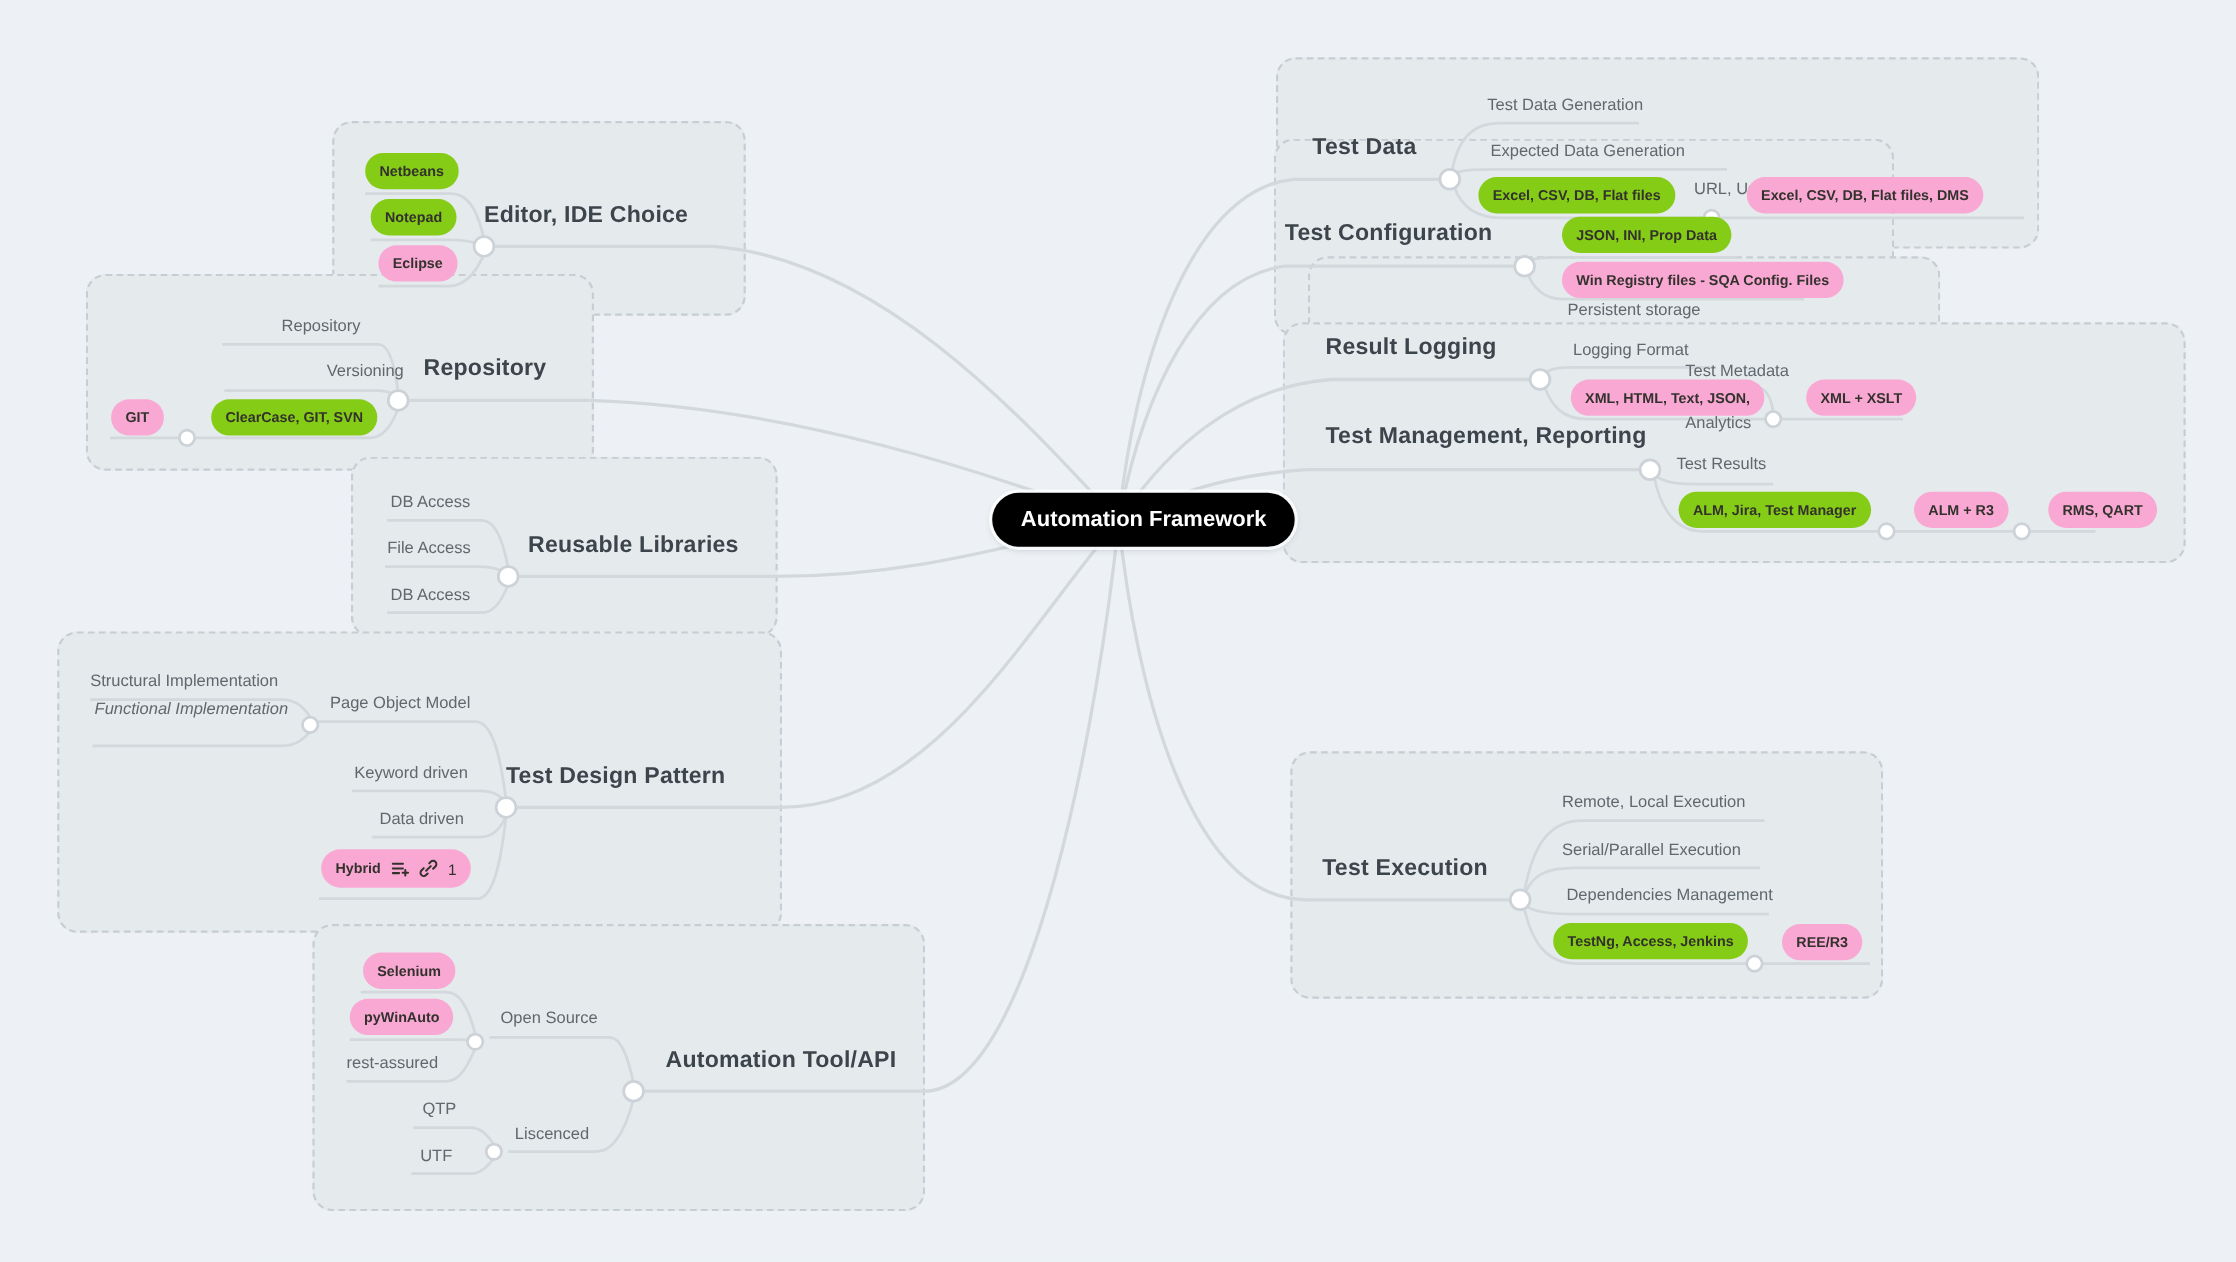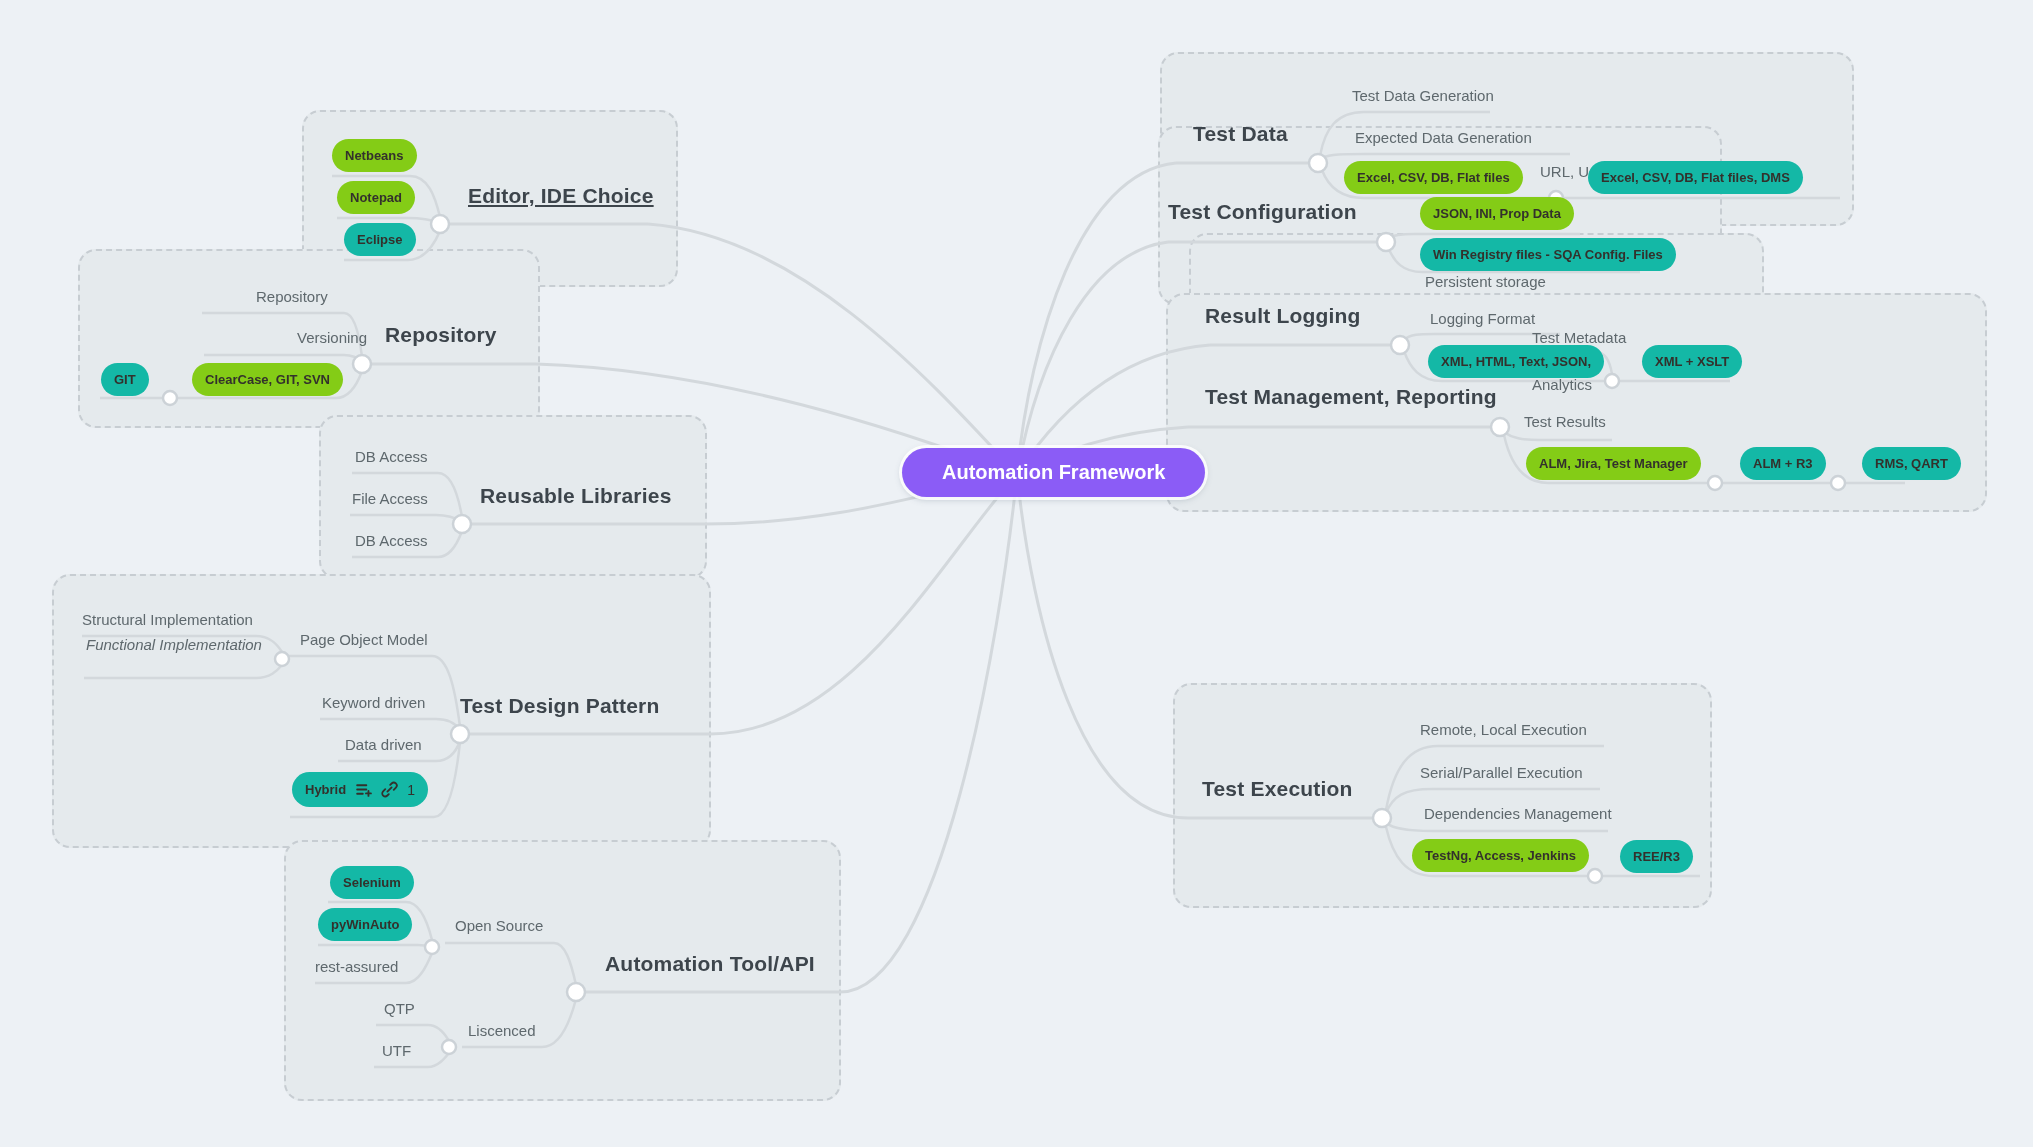--- a/index.html
+++ b/index.html
@@ -7,23 +7,23 @@
           font-family:"Liberation Sans",sans-serif;}
   .group{position:absolute;background:#e5eaed;border:2px dashed #c7cdd2;border-radius:18px;}
   svg.wires{position:absolute;left:0;top:0;pointer-events:none;}
   .wire{fill:none;stroke:#d3d8dc;}
   .jct{fill:#ffffff;stroke:#ccd2d7;stroke-width:2.5;}
   .node{position:absolute;white-space:nowrap;}
   .hd{font-size:21px;font-weight:bold;color:#3d454c;letter-spacing:.2px;}
   .lbl{font-size:15px;color:#5e686d;}
   .pill{font-size:13px;font-weight:bold;color:#33312c;padding:9px 13px;border-radius:18px;}
   .pill.orange{background:#84cc16;}
-  .pill.yellow{background:#14b8a6;}
-  .central{background:#8b5cf6;color:#ffffff;font-size:20px;font-weight:bold;
-           padding:13px 40px;border-radius:28px;
+  .pill.yellow{background:#f9a8d4;}
+  .central{background:#000000;color:#ffffff;font-size:20px;font-weight:bold;
+           padding:13px 26px;border-radius:28px;
            box-shadow:0 0 0 3px rgba(255,255,255,.85),0 2px 7px rgba(70,90,110,.35);}
   .hybrid{display:flex;align-items:center;gap:9px;}
   .hybrid svg{display:block;}
   .linkcount{font-size:14px;font-weight:normal;color:#33312c;}
 </style>
 </head>
 <body>
 
 <div class="canvas">
 
@@ -119,21 +119,21 @@
       <circle class="jct" cx="432" cy="947" r="7"></circle>
       <circle class="jct" cx="449" cy="1047" r="7"></circle>
       <circle class="jct" cx="1556" cy="198" r="7"></circle>
       <circle class="jct" cx="1612" cy="381" r="7"></circle>
       <circle class="jct" cx="1715" cy="483" r="7"></circle>
       <circle class="jct" cx="1838" cy="483" r="7"></circle>
       <circle class="jct" cx="1595" cy="876" r="7"></circle>
     </g>
   </svg>
 
-  <div class="node hd" style="left:468px;top:184px;text-decoration:underline;">Editor, IDE Choice</div>
+  <div class="node hd" style="left:440px;top:184px;">Editor, IDE Choice</div>
   <div class="node pill orange" style="left:332px;top:139px;">Netbeans</div>
   <div class="node pill orange" style="left:337px;top:181px;">Notepad</div>
   <div class="node pill yellow" style="left:344px;top:223px;">Eclipse</div>
 
   <div class="node hd" style="left:385px;top:323px;">Repository</div>
   <div class="node lbl" style="left:256px;top:288px;">Repository</div>
   <div class="node lbl" style="left:258px;top:329px;margin-left:39px;">Versioning</div>
   <div class="node pill orange" style="left:192px;top:363px;">ClearCase, GIT, SVN</div>
   <div class="node pill yellow" style="left:101px;top:363px;">GIT</div>
 

